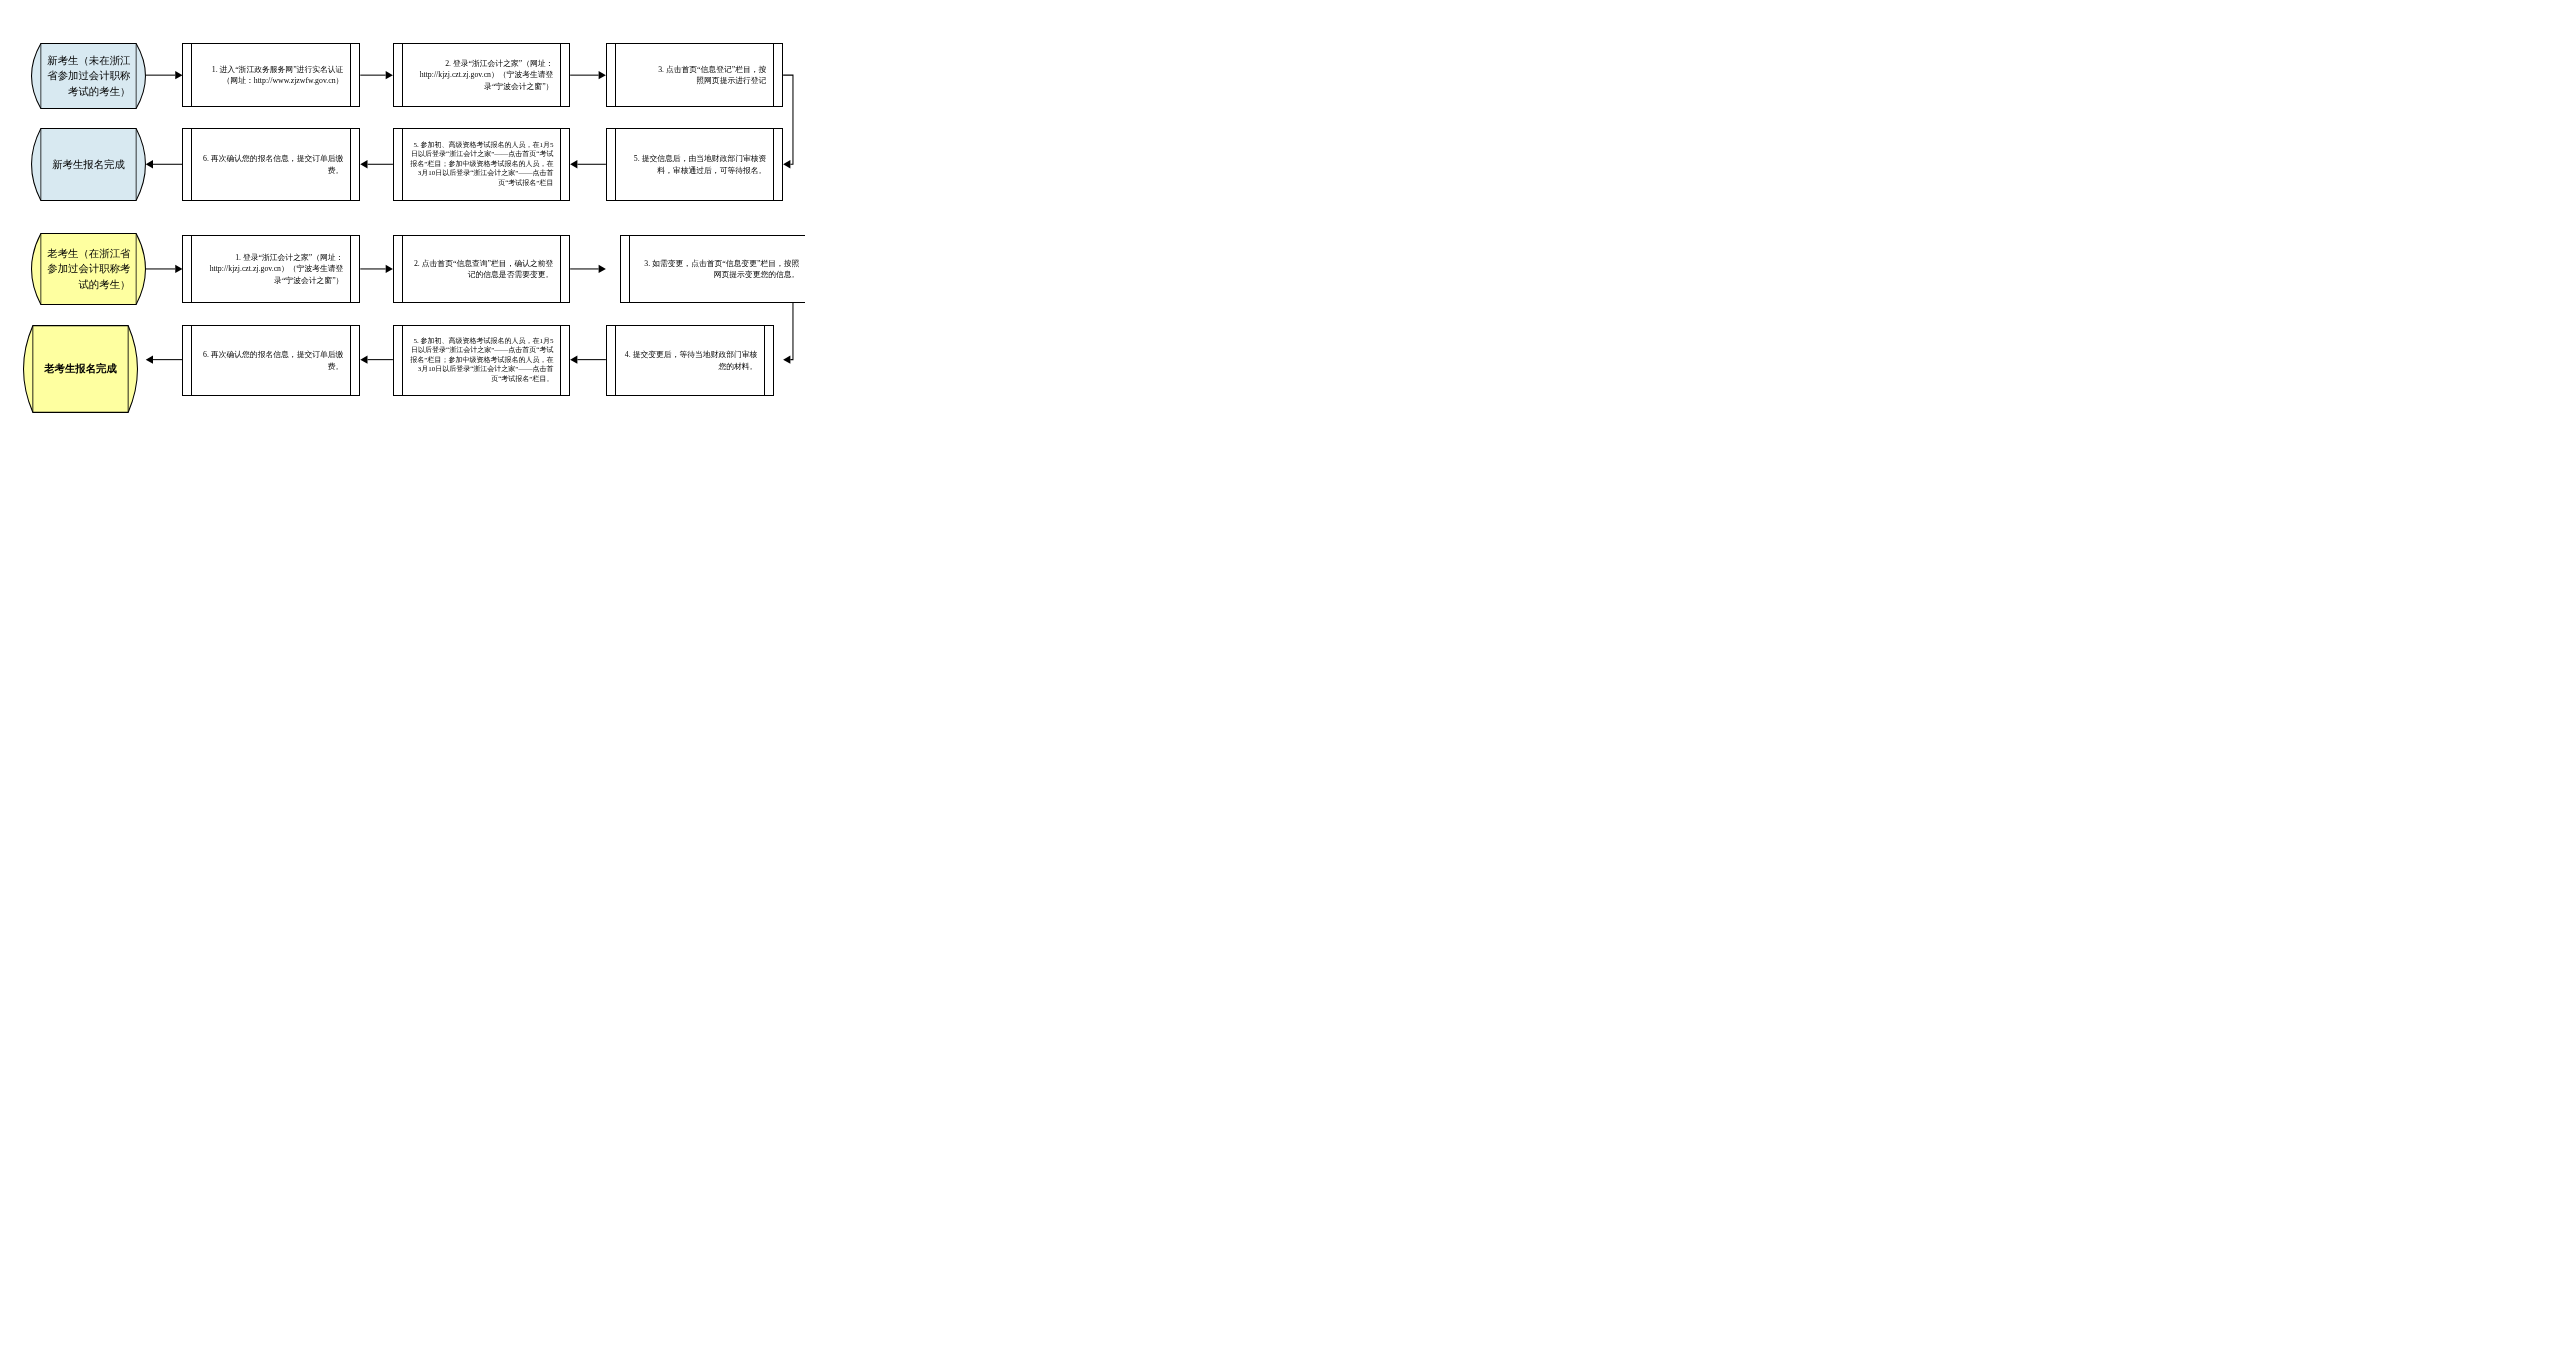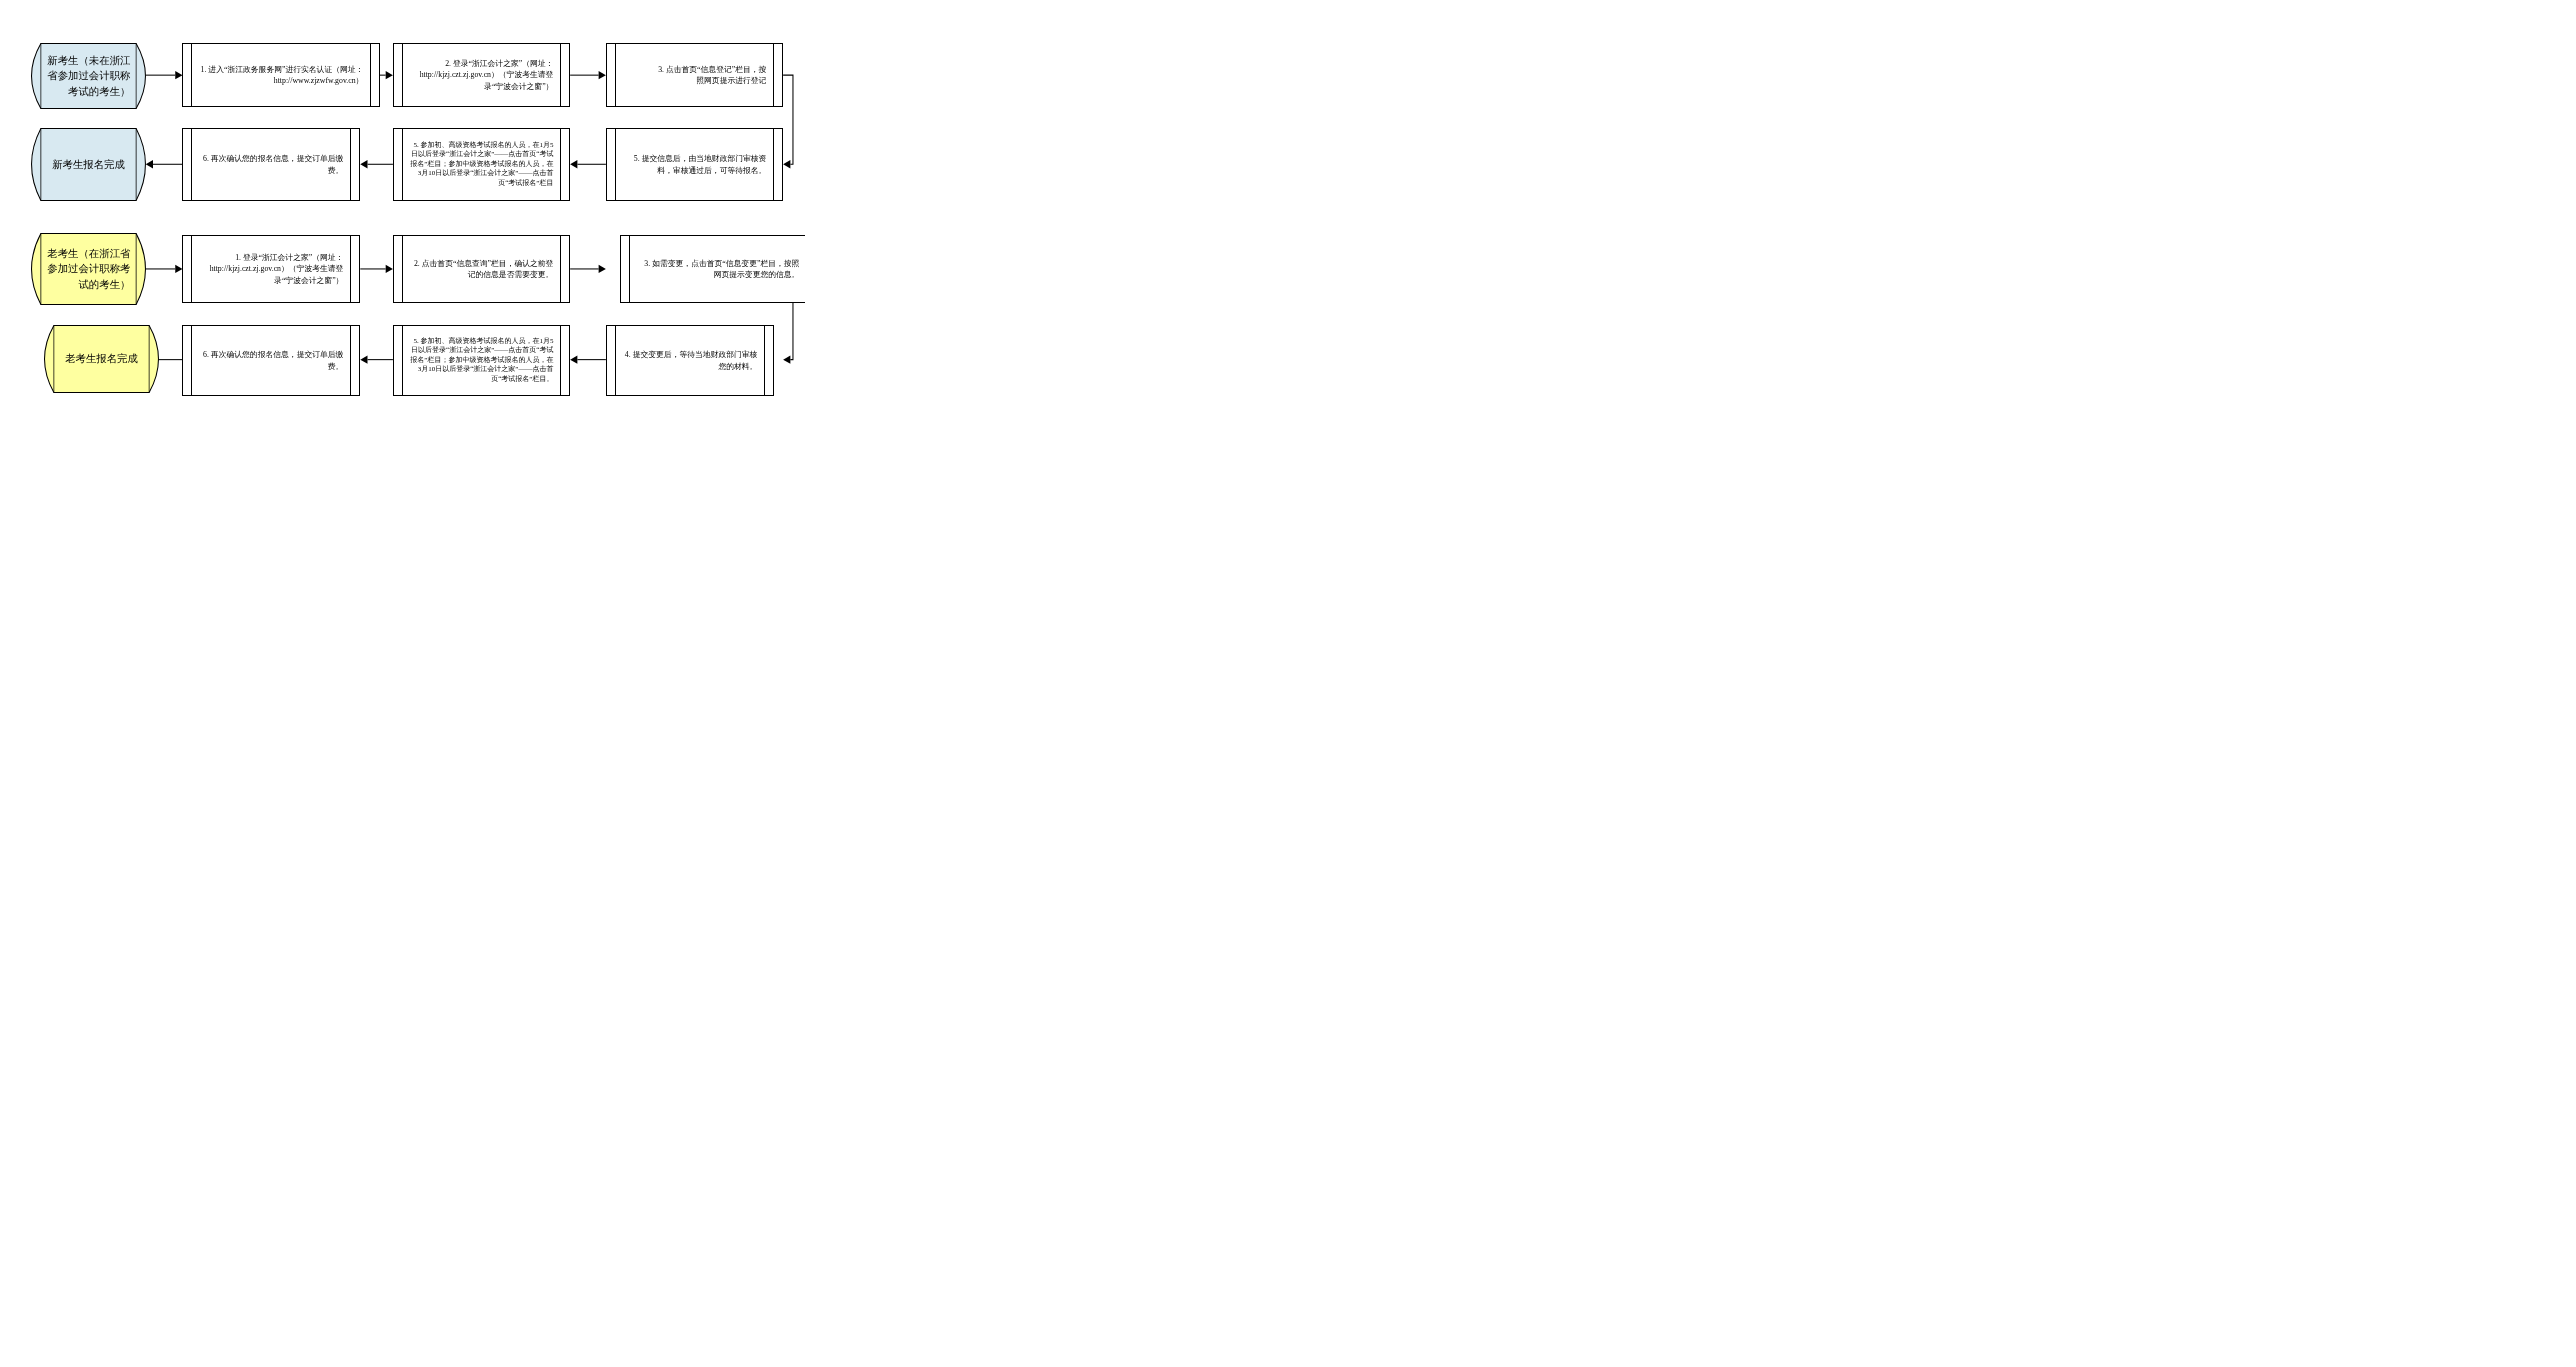--- a/index.html
+++ b/index.html
@@ -48,35 +48,35 @@
   .connectors {
     position:absolute; left:0; top:0; width:805px; height:427px;
   }
   .connectors line, .connectors polyline {
     stroke:#000; stroke-width:2; fill:none;
   }
   .connectors polygon { fill:#000; stroke:none; }
 
   
   #t-new-start { left:31px;  top:43px;  width:115px; height:66px; }
-  #p-new-1     { left:182px; top:43px;  width:198px; height:64px; }
+  #p-new-1     { left:182px; top:43px;  width:178px; height:64px; }
   #p-new-2     { left:393px; top:43px;  width:177px; height:64px; }
   #p-new-3     { left:606px;top:43px;  width:177px; height:64px;padding-left:29px; }
   
   #t-new-end   { left:31px;  top:128px; width:115px; height:73px; }
   #p-new-6     { left:182px; top:128px; width:178px; height:73px; }
   #p-new-5     { left:393px; top:128px; width:177px; height:73px; }
   #p-new-4     { left:606px;top:128px; width:177px; height:73px; }
   
   #t-old-start { left:31px;  top:233px; width:115px; height:72px; }
   #p-old-1     { left:182px; top:235px; width:178px; height:68px; }
   #p-old-2     { left:393px; top:235px; width:177px; height:68px; }
   #p-old-3     { left:620px;top:235px; width:196px; height:68px; }
   
-  #t-old-end   { left:44px;  top:325px; width:115px; height:68px; }
+  #t-old-end   { left:23px;  top:325px; width:115px; height:88px;font-weight:bold; }
   #p-old-6     { left:182px; top:325px; width:178px; height:71px; }
   #p-old-5     { left:393px; top:325px; width:177px; height:71px; }
   #p-old-4     { left:606px;top:325px; width:168px; height:71px; }
 </style>
 </head>
 <body>
 
 <div class="canvas">
 
   <svg class="connectors" viewBox="0 0 1553 824">

